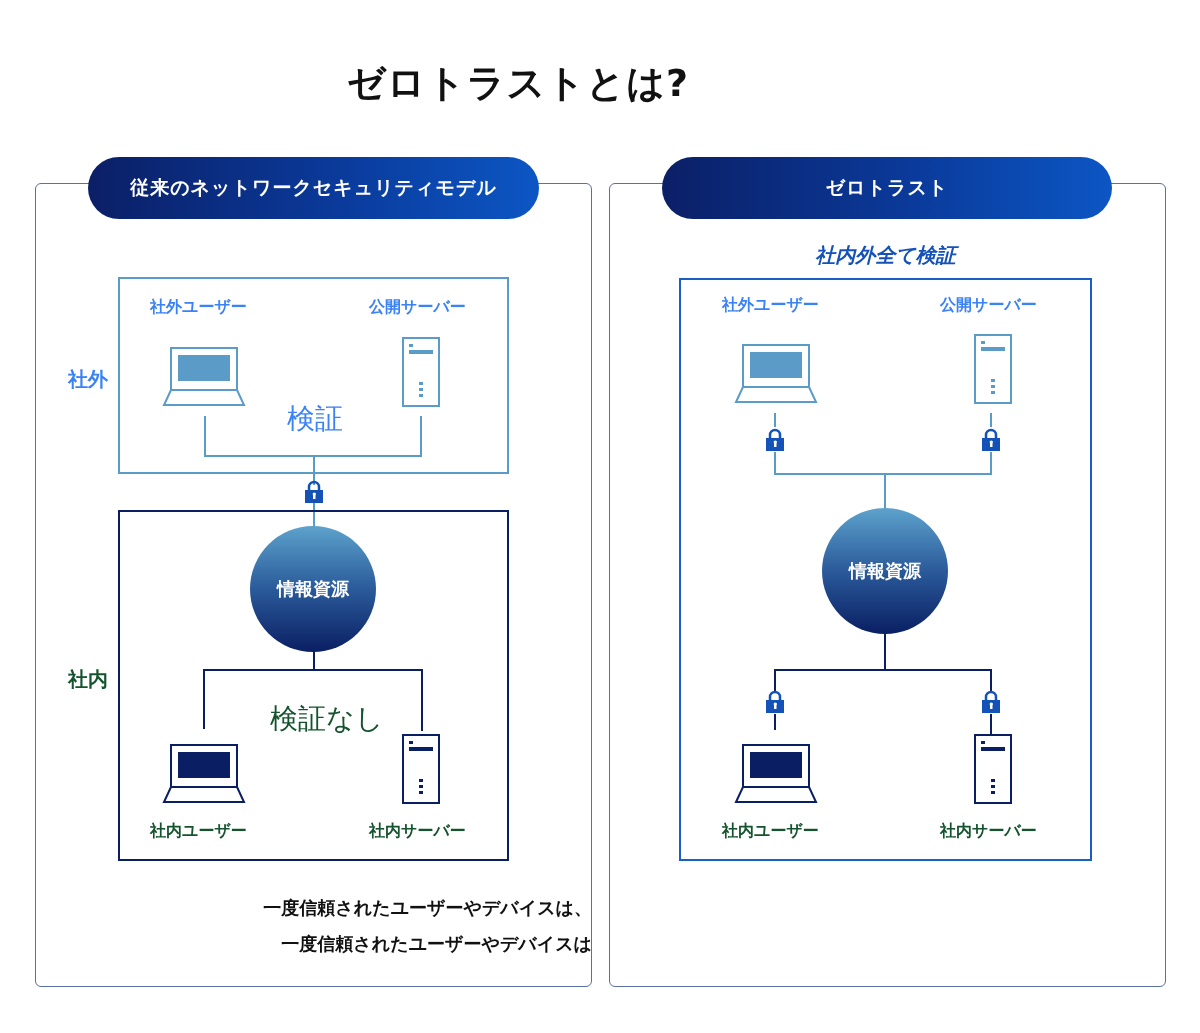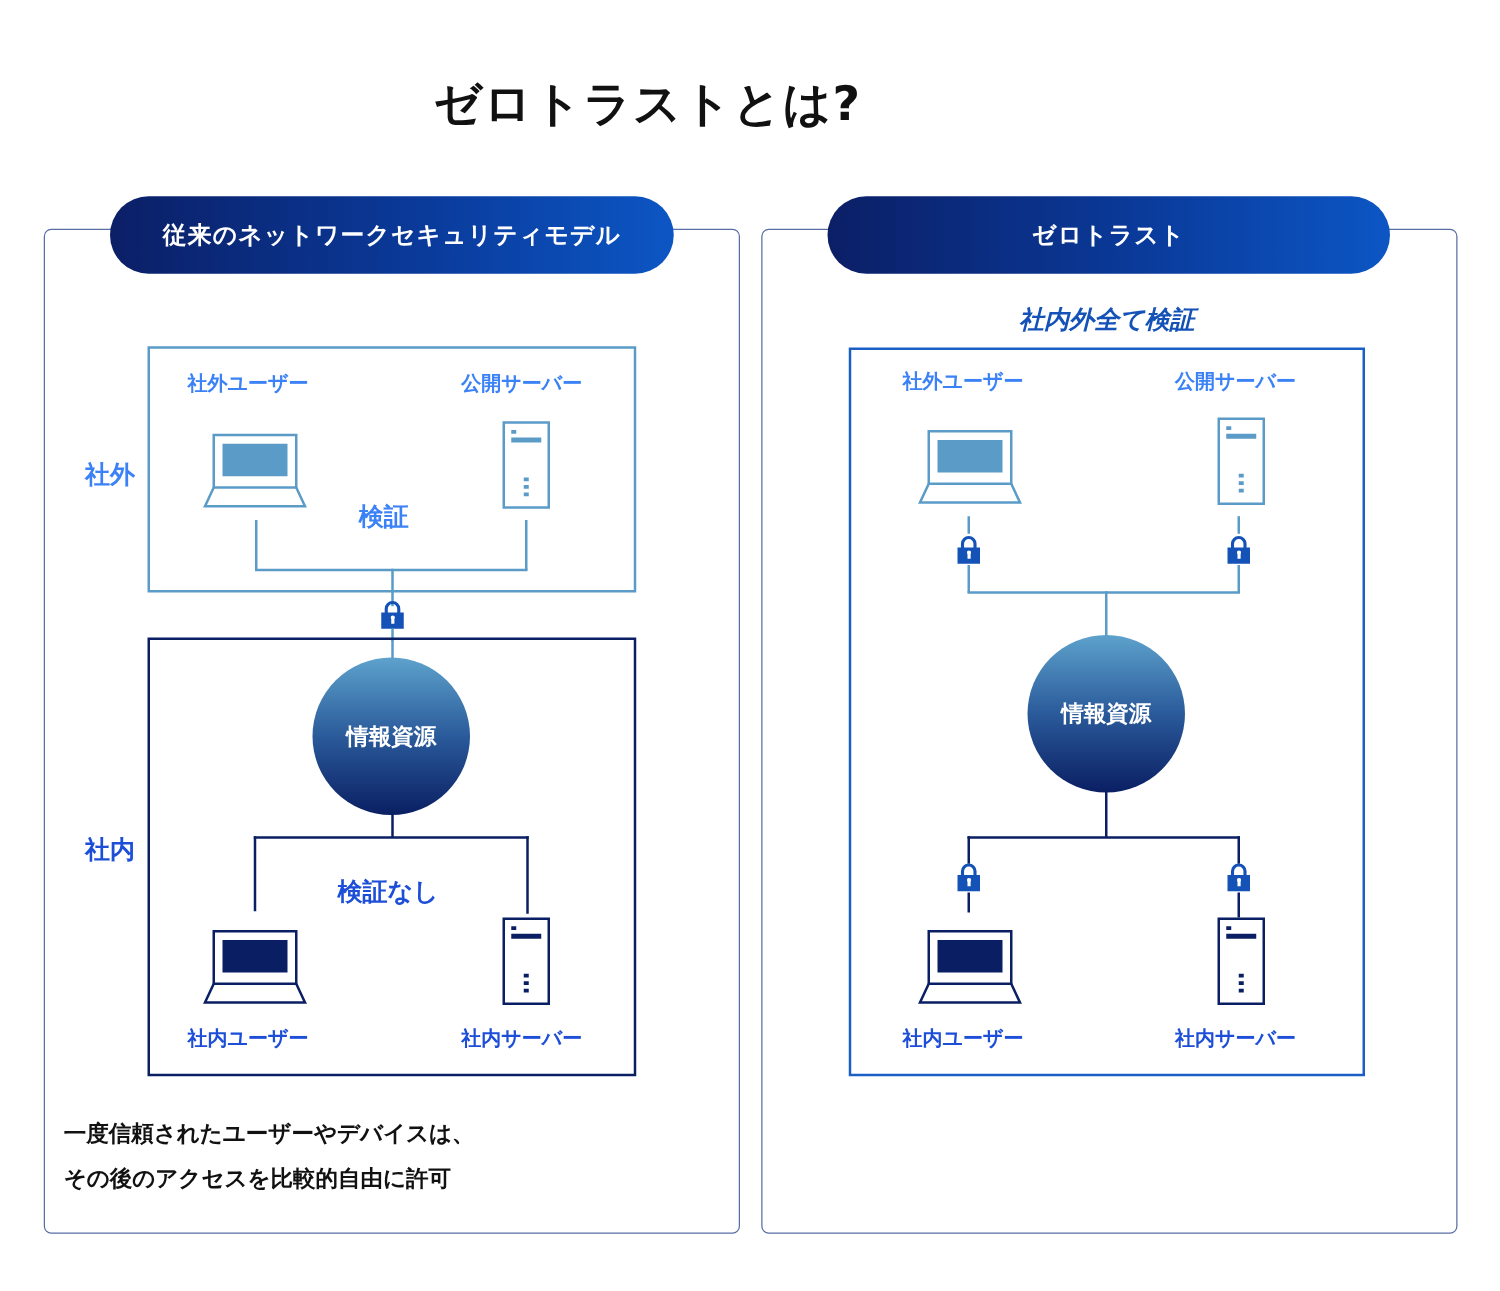--- a/index.html
+++ b/index.html
@@ -26,39 +26,39 @@
     background: linear-gradient(90deg, #0b1f66 0%, #0a3a9a 55%, #0c56c4 100%);
   }
   .pill-left { left: 88px; top: 157px; width: 451px; }
   .pill-right { left: 662px; top: 157px; width: 450px; }
 
   
   .outside-box { left: 118px; top: 277px; width: 391px; height: 197px; border: 2px solid #5b9bc8; }
   .inside-box { left: 118px; top: 510px; width: 391px; height: 351px; border: 2.5px solid #0a1f63; }
 
   .light-text { color: #3b82f6; }
-  .dark-text { color: #1d4ed8; }
+  .dark-text { color: #14532d; }
 
   .label-sm { font-size: 16px; font-weight: bold; white-space: nowrap; }
-  .label-md { font-size: 20px; font-weight: bold; white-space: nowrap; }
+  .label-md { font-size: 28px; font-weight: normal; white-space: nowrap; }
 
   .side-label { font-size: 20px; font-weight: bold; }
 
   .circle {
     width: 126px; height: 126px; border-radius: 50%;
     background: linear-gradient(180deg, #5da2cc 0%, #2a5a9a 50%, #0a1f63 100%);
     color: #fff; font-size: 18px; font-weight: bold;
     display: flex; align-items: center; justify-content: center;
   }
 
   .line { background: #5b9bc8; }
   .line-dark { background: #0a1f63; }
 
   .caption {
-    text-align: left; font-size: 18px; font-weight: bold; color: #111; line-height: 36px; margin-left: 16px;
+    text-align: right; font-size: 18px; font-weight: bold; color: #111; line-height: 36px;
   }
 
   .zt-heading { font-size: 20px; font-weight: bold; color: #1452b8; text-align: center; }
   .zt-box { left: 679px; top: 278px; width: 413px; height: 583px; border: 2.5px solid #1a5fc6; }
 
   svg { display: block; overflow: visible; }
 </style>
 </head>
 <body>
 
@@ -136,21 +136,21 @@
     <rect x="18" y="46" width="4" height="3" fill="#0a1f63"></rect>
     <rect x="18" y="52" width="4" height="3" fill="#0a1f63"></rect>
     <rect x="18" y="58" width="4" height="3" fill="#0a1f63"></rect>
   </svg>
 </div>
 <div class="abs label-sm dark-text" style="left:150px; top:821px;">社内ユーザー</div>
 <div class="abs label-sm dark-text" style="left:369px; top:821px;">社内サーバー</div>
 
 <div class="abs caption" style="left:35px; top:890px; width:557px;">
   <div>一度信頼されたユーザーやデバイスは、</div>
-  <div>その後のアクセスを比較的自由に許可</div>
+  <div>一度信頼されたユーザーやデバイスは</div>
 </div>
 
 <div class="abs panel panel-right"></div>
 <div class="abs pill pill-right">ゼロトラスト</div>
 
 <div class="abs zt-heading" style="left:679px; top:242px; width:413px;font-style:italic;">社内外全て検証</div>
 
 <div class="abs zt-box"></div>
 
 <div class="abs label-sm light-text" style="left:722px; top:295px;">社外ユーザー</div>

